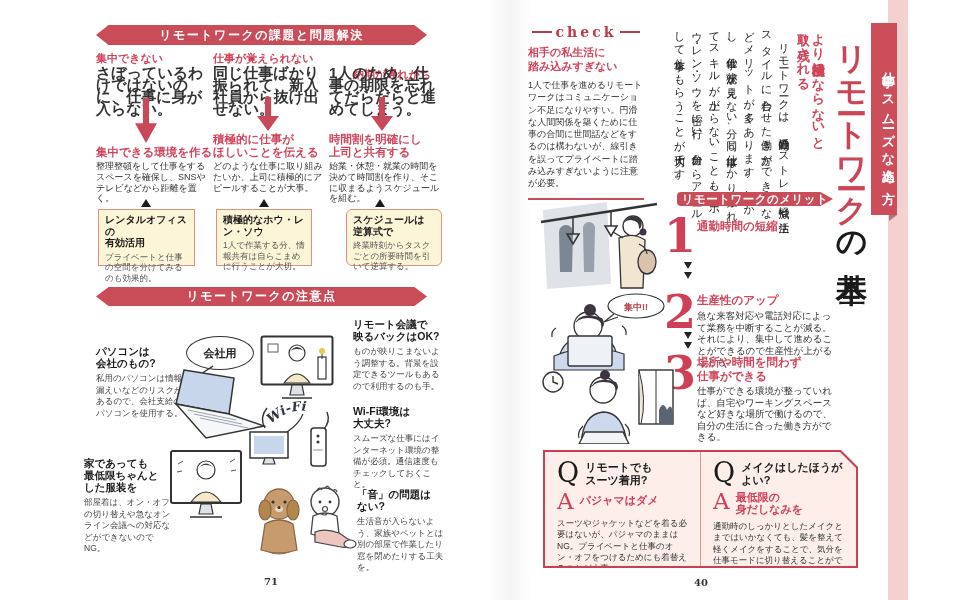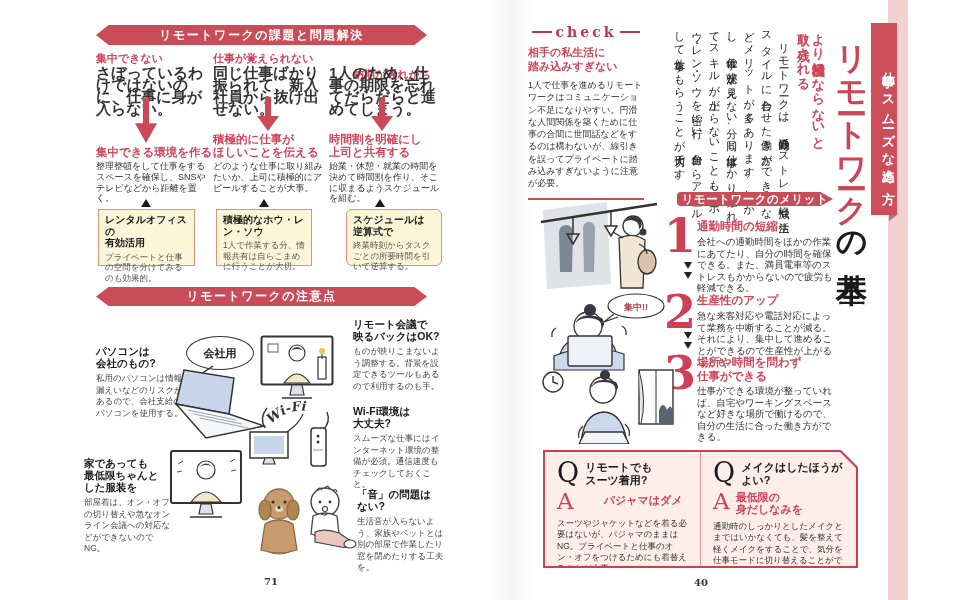--- a/index.html
+++ b/index.html
@@ -263,21 +263,20 @@
   <div class="abs pink-strip" style="left:888px;top:0;width:20px;height:600px;"></div>
   <div class="abs chapter-tab" style="left:871px;top:23px;width:26px;height:192px;">仕事のスムーズな進め方</div>
   <div class="abs" style="left:889px;top:215px;width:0;height:0;border-top:6px solid #a8797d;border-right:8px solid transparent;"></div>
 
   <div class="abs ribbon point-right" style="left:677px;top:192px;width:156px;height:14px;font-size:11.5px;letter-spacing:0.5px;">
     <span>リモートワークのメリット</span>
   </div>
 
   <div class="abs merit-num" style="left:664px;top:213px;width:30px;text-align:center;">1</div>
   <div class="abs merit-title" style="left:697px;top:220px;width:140px;">通勤時間の短縮</div>
-  <div class="abs merit-body" style="left:697px;top:236px;width:140px;">会社への通勤時間をほかの作業にあてたり、自分の時間を確保できる。また、満員電車等のストレスもかからないので疲労も軽減できる。</div>
   <div class="abs" style="left:684px;top:262px;">
     <div class="tri-dd"></div>
       <div class="tri-dd" style="margin-top:3px;"></div>
   </div>
 
   <div class="abs merit-num" style="left:664px;top:289px;width:30px;text-align:center;">2</div>
   <div class="abs merit-title" style="left:697px;top:294px;width:140px;">生産性のアップ</div>
   <div class="abs merit-body" style="left:697px;top:310px;width:140px;">急な来客対応や電話対応によって業務を中断することが減る。それにより、集中して進めることができるので生産性が上がることも。</div>
   <div class="abs" style="left:684px;top:332px;">
     <div class="tri-dd"></div>
@@ -338,21 +337,21 @@
   <div class="abs qa-outer" style="left:543px;top:450px;width:315px;height:118px;">
     <div class="qa-inner">
       <div class="qa-col">
         <div class="qa-row">
           <span class="q-letter">Q</span>
           <span class="q-text pre">リモートでも
 スーツ着用?</span>
         </div>
         <div class="qa-row" style="margin-top:4px;">
           <span class="a-letter">A</span>
-          <span class="a-text pre" style="padding-top:4px;margin-left:24px;">パジャマはダメ</span>
+          <span class="a-text pre" style="padding-top:4px;">パジャマはダメ</span>
         </div>
         <div class="qa-body">スーツやジャケットなどを着る必要はないが、パジャマのままはNG。プライベートと仕事のオン・オフをつけるためにも着替えることが大事。</div>
       </div>
       <div class="qa-col">
         <div class="qa-row">
           <span class="q-letter">Q</span>
           <span class="q-text pre">メイクはしたほうが
 よい?</span>
         </div>
         <div class="qa-row" style="margin-top:4px;">

